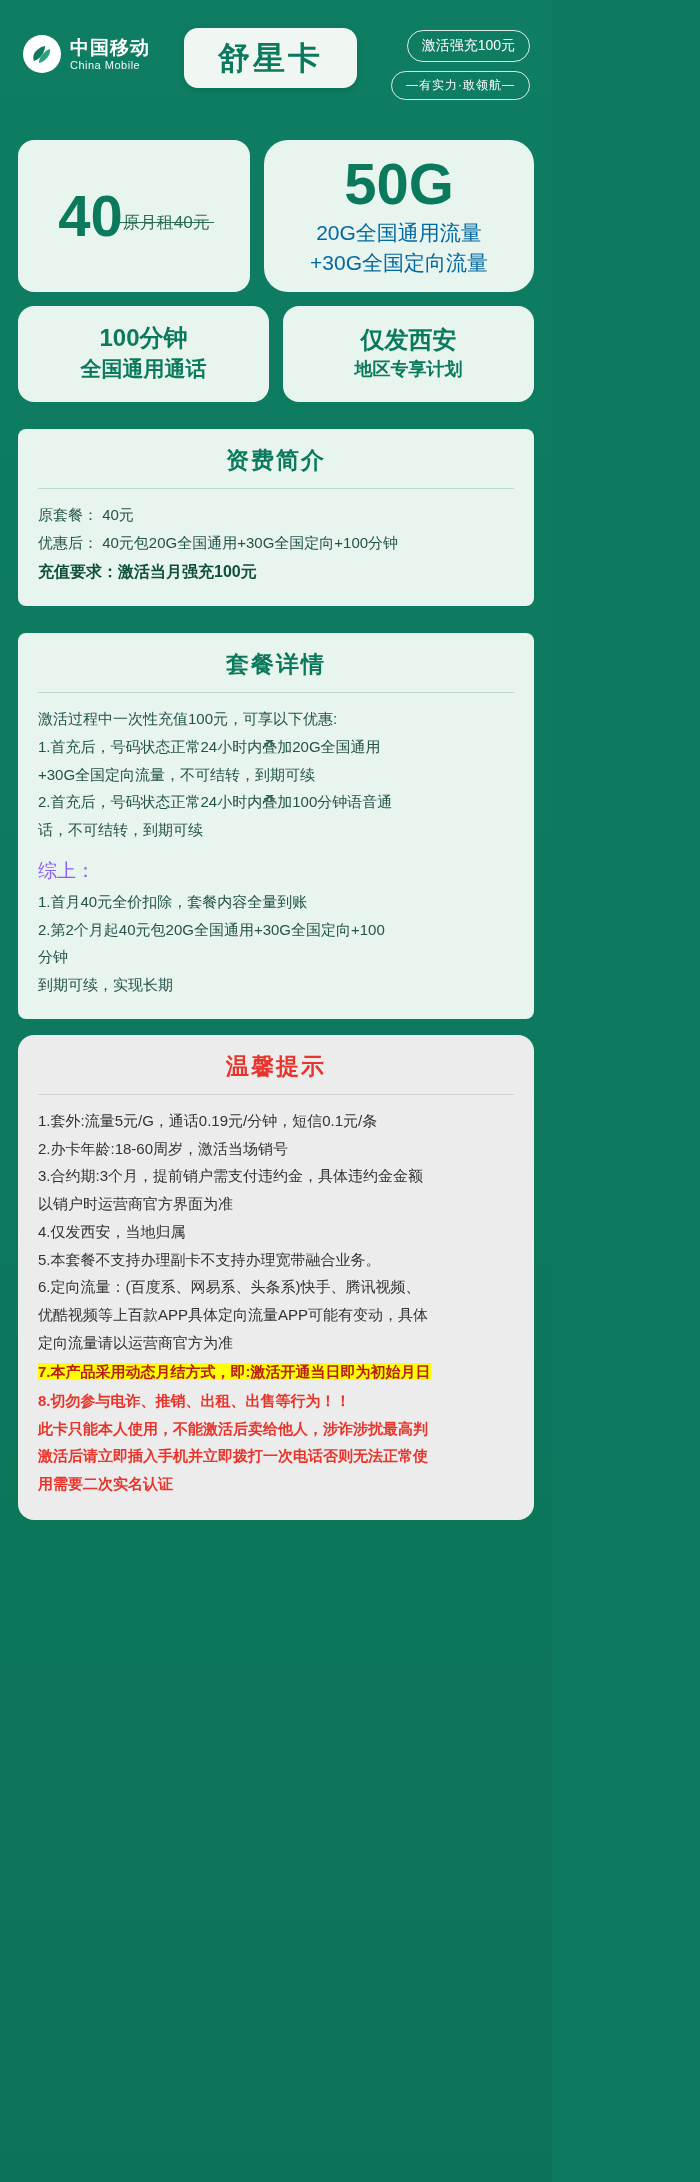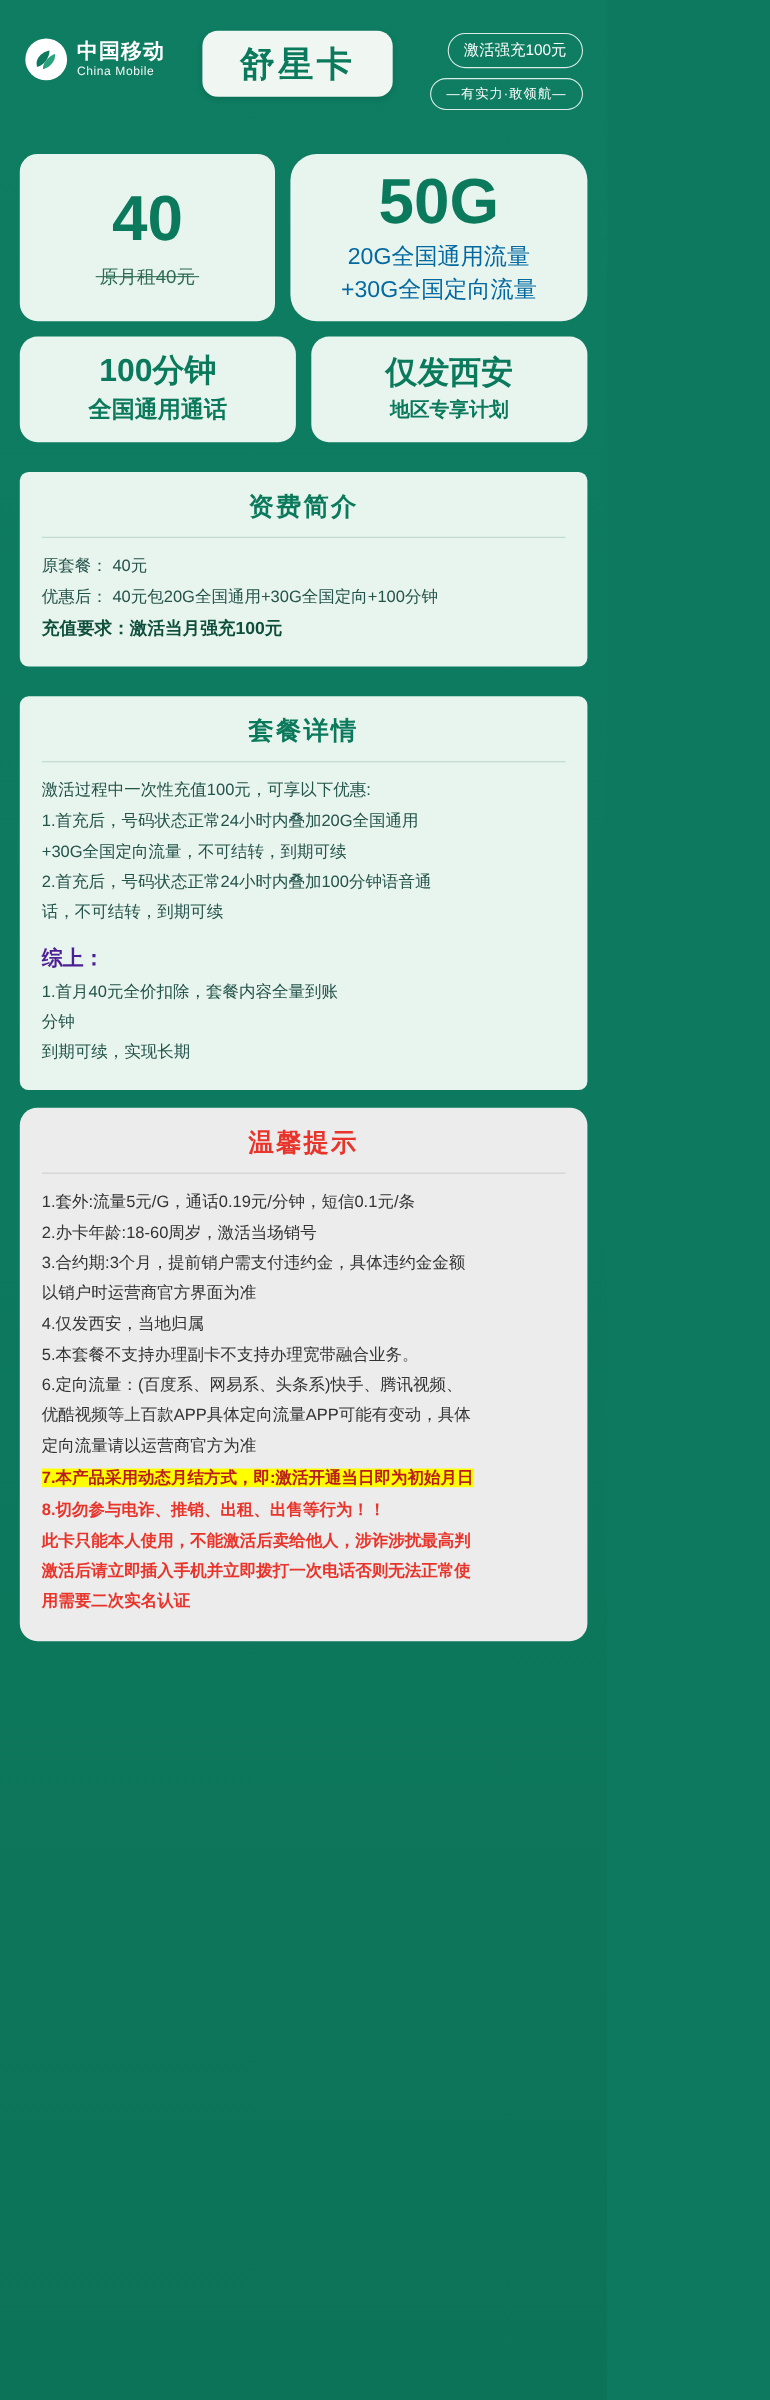--- a/index.html
+++ b/index.html
@@ -77,21 +77,21 @@
     margin-top: 14px;
   }
   .card {
     background: #e8f4ee;
     border-radius: 16px;
   }
   .hero-left {
     flex: 0 0 232px;
     height: 152px;
     display: flex;
-    flex-direction: column;
+    flex-direction: row;
     align-items: center;
     justify-content: center;
     background: #e8f4ee;
     border-radius: 16px;
     text-align: right;
   }
   .hero-left .big {
     font-size: 58px;
     font-weight: bold;
     color: #0b7a5c;
@@ -147,21 +147,21 @@
   .row2 .card {
     flex: 1;
     height: 96px;
     display: flex;
     flex-direction: column;
     align-items: center;
     justify-content: center;
     border-radius: 16px;
   }
   .row2 .k {
-    font-size: 29px;
+    font-size: 24px;
     font-weight: bold;
     color: #0b7a5c;
     line-height: 1.1;
   }
   .row2 .v {
     font-size: 21px;
     font-weight: bold;
     color: #0b7a5c;
     margin-top: 4px;
   }
@@ -195,22 +195,22 @@
   .panel p.strong {
     font-weight: bold;
     color: #0e4f3c;
     font-size: 16px;
   }
   .panel p.lead {
     margin-top: 2px;
   }
   .sub-head {
     font-size: 19px;
-    font-weight: bold;
-    color: #4c1d95;
+    font-weight: normal;
+    color: #8b5cf6;
     margin: 14px 0 4px 0;
   }
 
   
   .notice {
     background: #ececec;
     border-radius: 16px;
     margin-top: 16px;
     padding: 16px 20px 22px 20px;
   }
@@ -309,20 +309,21 @@
   <div class="panel">
     <div class="panel-title">套餐详情</div>
     <div class="rule"></div>
     <p class="lead">激活过程中一次性充值100元，可享以下优惠:</p>
     <p>1.首充后，号码状态正常24小时内叠加20G全国通用</p>
     <p>+30G全国定向流量，不可结转，到期可续</p>
     <p>2.首充后，号码状态正常24小时内叠加100分钟语音通</p>
     <p>话，不可结转，到期可续</p>
     <div class="sub-head">综上：</div>
     <p>1.首月40元全价扣除，套餐内容全量到账</p>
+    <p>2.第2个月起40元包20G全国通用+30G全国定向+100</p>
     <p>分钟</p>
     <p>到期可续，实现长期</p>
   </div>
 
   <div class="notice">
     <div class="notice-title">温馨提示</div>
     <div class="rule"></div>
     <p>1.套外:流量5元/G，通话0.19元/分钟，短信0.1元/条</p>
     <p>2.办卡年龄:18-60周岁，激活当场销号</p>
     <p>3.合约期:3个月，提前销户需支付违约金，具体违约金金额</p>

